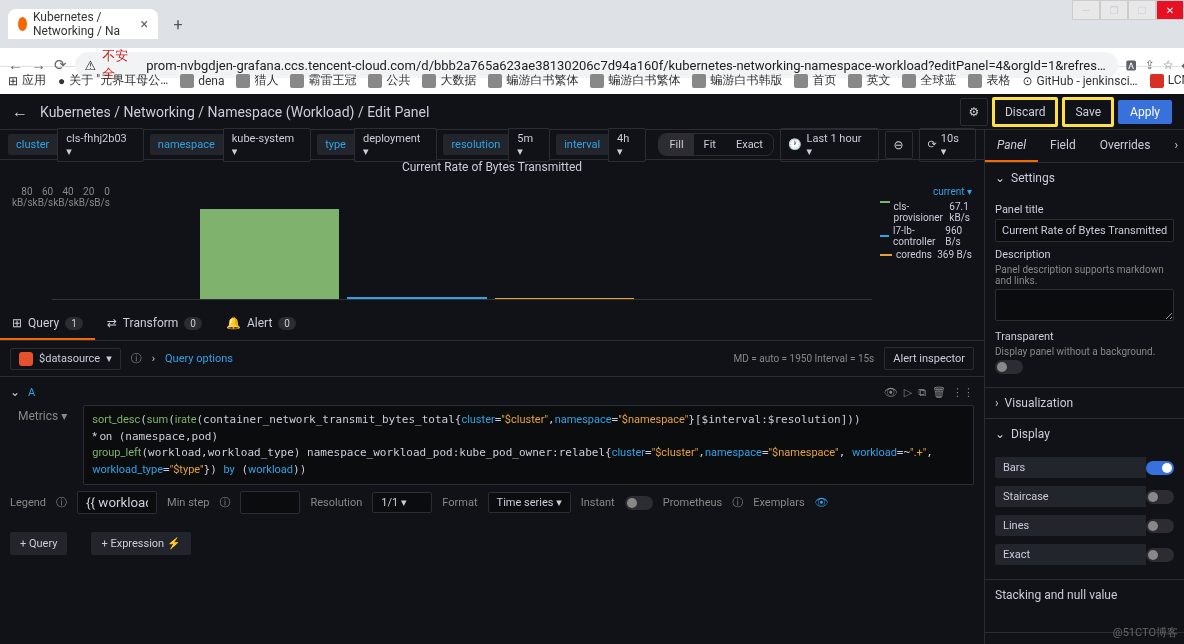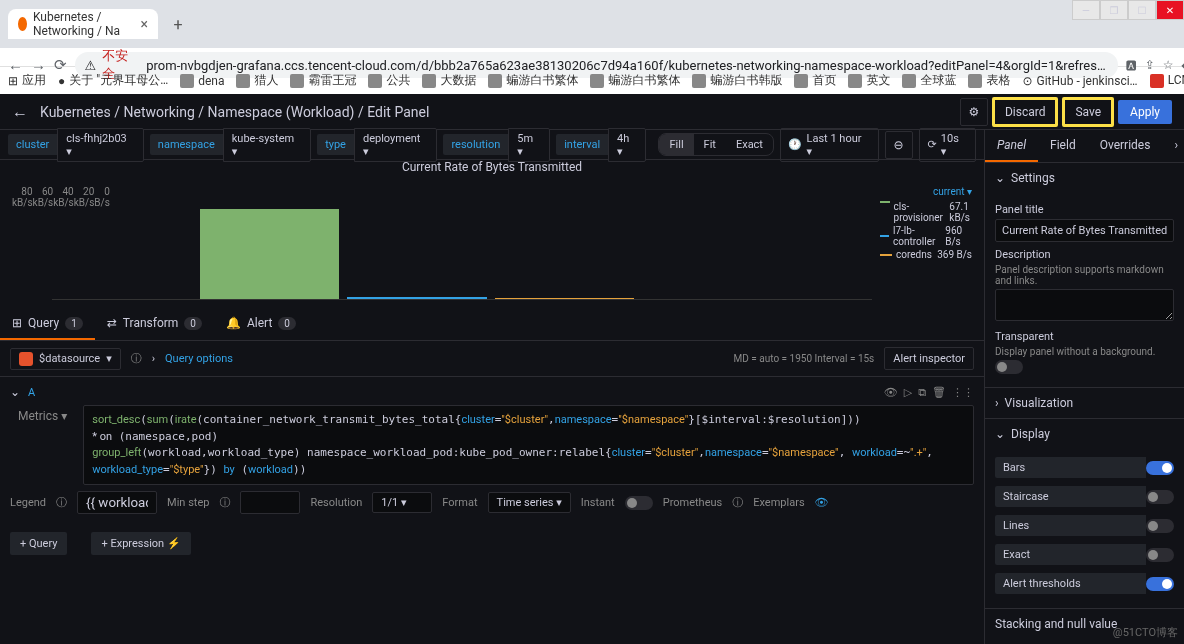--- a/index.html
+++ b/index.html
@@ -431,24 +431,20 @@
             <span class="toggle"></span>
           </div>
         <div class="field-row">
             <span class="field-row-label">Lines</span>
             <span class="toggle"></span>
           </div>
         <div class="field-row">
             <span class="field-row-label">Exact</span>
             <span class="toggle"></span>
           </div>
-        <div class="field-row">
-            <span class="field-row-label">Alert thresholds</span>
-            <span class="toggle on"></span>
-          </div>
       </div>
     </div>
 
     <div class="section">
       <div class="section-header">Stacking and null value</div>
       <div class="section-body">
         <div class="field-row"></div>
 
       </div>
     </div>

